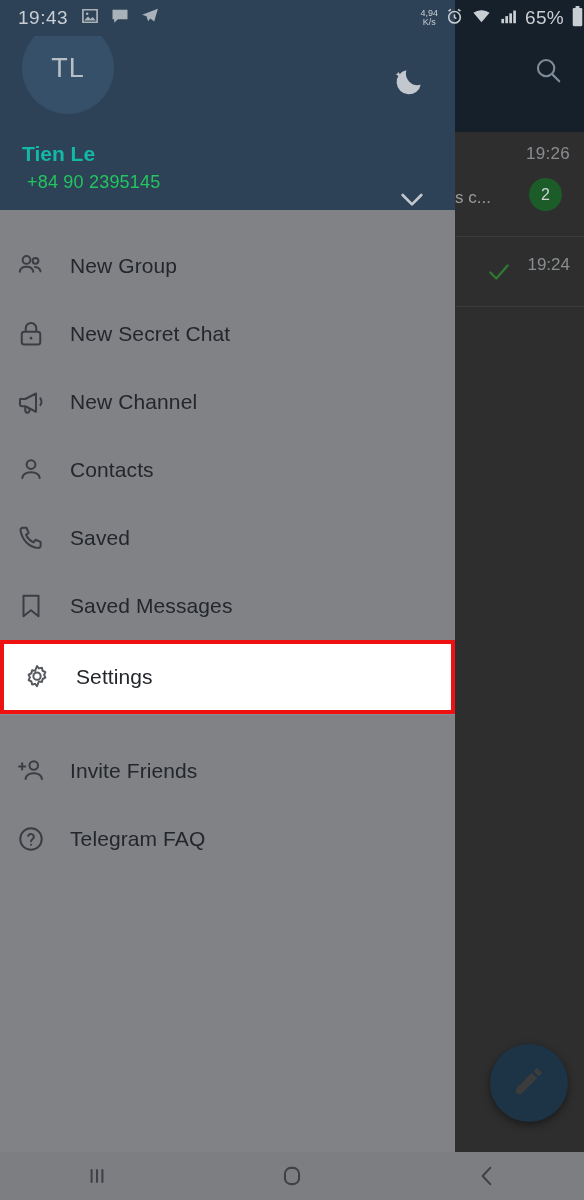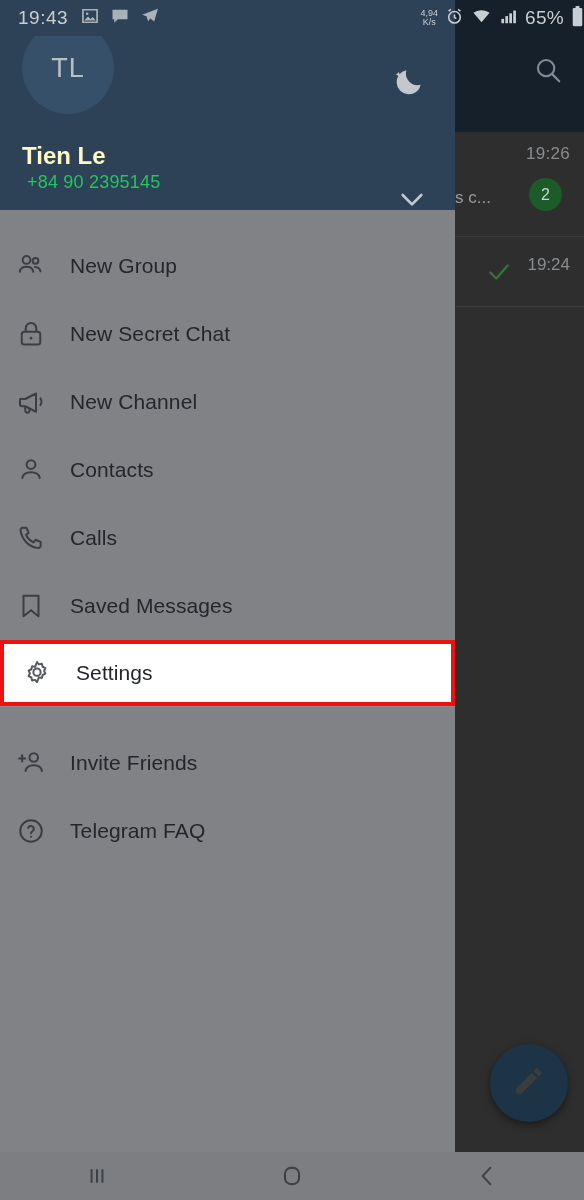--- a/index.html
+++ b/index.html
@@ -99,21 +99,21 @@
     display:flex; align-items:center; justify-content:center;
     color:#b7bfc6; font-size:27px; letter-spacing:1px;
   }
   .moon-btn {
     position:absolute; right:24px; top:60px;
     width:46px; height:46px;
     display:flex; align-items:center; justify-content:center;
   }
   .profile-name {
     position:absolute; left:22px; top:142px;
-    font-size:24px; font-weight:bold; color:#fef9c3;
+    font-size:21px; font-weight:bold; color:#14b8a6;
   }
   .profile-phone {
     position:absolute; left:27px; top:172px;
     font-size:18px; color:#22c55e; letter-spacing:.2px;
   }
   .chevron-btn {
     position:absolute; right:22px; top:182px;
     width:42px; height:34px;
     display:flex; align-items:center; justify-content:center;
   }
@@ -127,21 +127,21 @@
   .menu-icon {
     width:54px; min-width:54px;
     display:flex; align-items:center; justify-content:flex-start;
   }
   .menu-label {
     font-size:21px; color:#23262b; letter-spacing:.1px;
   }
   .menu-item.highlighted {
     background:#ffffff;
     border:4px solid #ee1111;
-    height:66px;
+    height:74px;
     padding-left:18px;
   }
   .menu-sep {
     height:1px; background:#8b8d90; margin:0 0 0 0;
   }
   .gap { height:22px; }
 
   
   .navbar {
     position:absolute; left:0; bottom:0; width:584px; height:48px;
@@ -267,21 +267,21 @@
       </span>
       <span class="menu-label">Contacts</span>
     </div>
 
     <div class="menu-item">
       <span class="menu-icon">
         <svg width="30" height="30" viewBox="0 0 24 24" fill="none" stroke="#3a3d42" stroke-width="1.6" stroke-linejoin="round">
           <path d="M5.4 3.8h3l1.7 4.1-2.1 1.5a12.6 12.6 0 0 0 6.1 6.1l1.5-2.1 4.1 1.7v3a1.8 1.8 0 0 1-1.9 1.8C10.4 19.3 4.7 13.6 3.6 5.7a1.8 1.8 0 0 1 1.8-1.9z"></path>
         </svg>
       </span>
-      <span class="menu-label">Calls</span>
+      <span class="menu-label">Saved</span>
     </div>
 
     <div class="menu-item">
       <span class="menu-icon">
         <svg width="30" height="30" viewBox="0 0 24 24" fill="none" stroke="#3a3d42" stroke-width="1.6" stroke-linejoin="round">
           <path d="M6 3.8h12v16.4L12 15.4 6 20.2z"></path>
         </svg>
       </span>
       <span class="menu-label">Saved Messages</span>
     </div>

